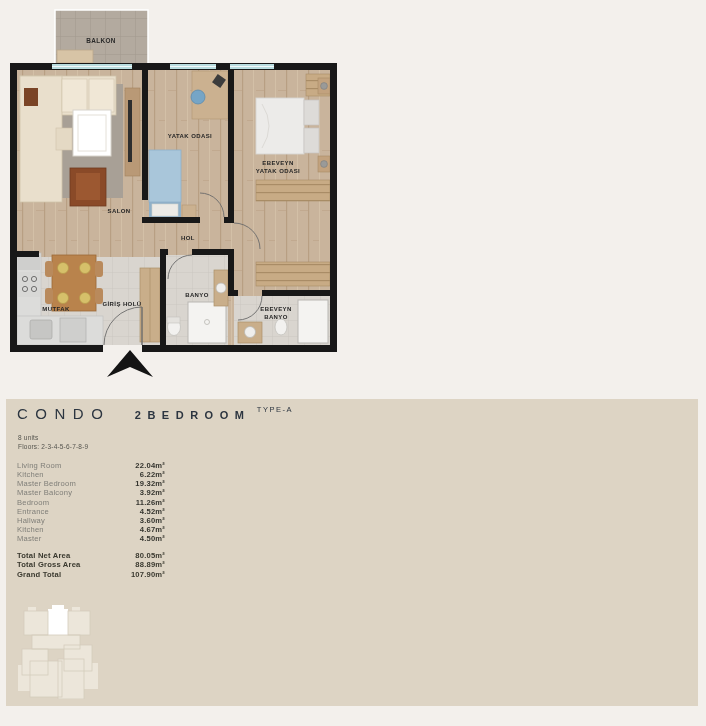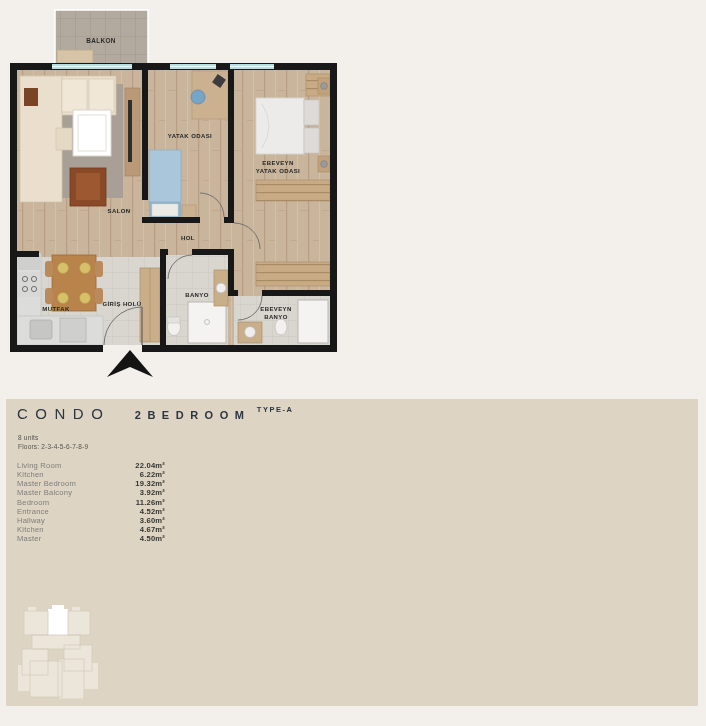--- a/index.html
+++ b/index.html
@@ -11,21 +11,21 @@
   
   .plan-wrap{position:absolute;left:0;top:0;width:370px;height:392px;}
   .plan-label{font-family:"Liberation Sans",sans-serif;font-weight:bold;font-size:6px;
     fill:#262626;letter-spacing:.4px;text-anchor:middle;}
   .plan-label-balcony{font-size:6.4px;fill:#2a2a2a;}
   
   .info-panel{position:absolute;left:6px;top:399px;width:692px;height:307px;background:#ddd4c4;}
   .title-row{position:absolute;left:11px;top:6px;white-space:nowrap;color:#2c3540;}
   .title-light{font-size:15px;font-weight:400;letter-spacing:7.5px;}
   .title-bold{font-size:11px;font-weight:bold;letter-spacing:6.5px;margin-left:20px;}
-  .title-type{font-size:7.5px;font-weight:bold;letter-spacing:1.5px;vertical-align:7px;margin-left:2px;}
+  .title-type{font-size:7.5px;font-weight:normal;letter-spacing:1.5px;vertical-align:7px;margin-left:2px;}
   .meta{position:absolute;left:12px;top:34px;font-size:6.5px;line-height:9px;color:#55544e;letter-spacing:.2px;}
   .area-table{position:absolute;left:11px;top:62px;width:148px;}
   .area-row{display:flex;justify-content:space-between;font-size:7.6px;line-height:9.15px;letter-spacing:.2px;}
   .area-label{color:#7f7e78;}
   .area-value{color:#34342e;font-weight:bold;}
   .totals{position:absolute;left:11px;top:152px;width:148px;}
   .total-row{display:flex;justify-content:space-between;font-size:7.6px;line-height:9.3px;
     font-weight:bold;color:#3a392f;letter-spacing:.2px;}
   .site-plan{position:absolute;left:12px;top:206px;}
 </style>
@@ -247,20 +247,34 @@
     <div class="area-row">
       <span class="area-label">Kitchen</span>
       <span class="area-value">4.67m²</span>
     </div>
     <div class="area-row">
       <span class="area-label">Master</span>
       <span class="area-value">4.50m²</span>
     </div>
   </div>
 
+  <div class="totals">
+    <div class="total-row">
+      <span>Total Net Area</span>
+      <span>80.05m²</span>
+    </div>
+    <div class="total-row">
+      <span>Total Gross Area</span>
+      <span>88.89m²</span>
+    </div>
+    <div class="total-row">
+      <span>Grand Total</span>
+      <span>107.90m²</span>
+    </div>
+  </div>
 
   <svg class="site-plan" width="80" height="94" viewBox="0 0 80 94">
     <g fill="#ece6da">
       <rect x="10" y="2" width="8" height="5"></rect>
       <rect x="54" y="2" width="8" height="5"></rect>
       <rect x="6" y="6" width="24" height="24"></rect>
       <rect x="50" y="6" width="22" height="24"></rect>
       <rect x="34" y="0" width="12" height="5" fill="#ffffff"></rect>
       <rect x="30" y="4" width="20" height="26" fill="#ffffff"></rect>
       <rect x="14" y="30" width="48" height="14"></rect>

